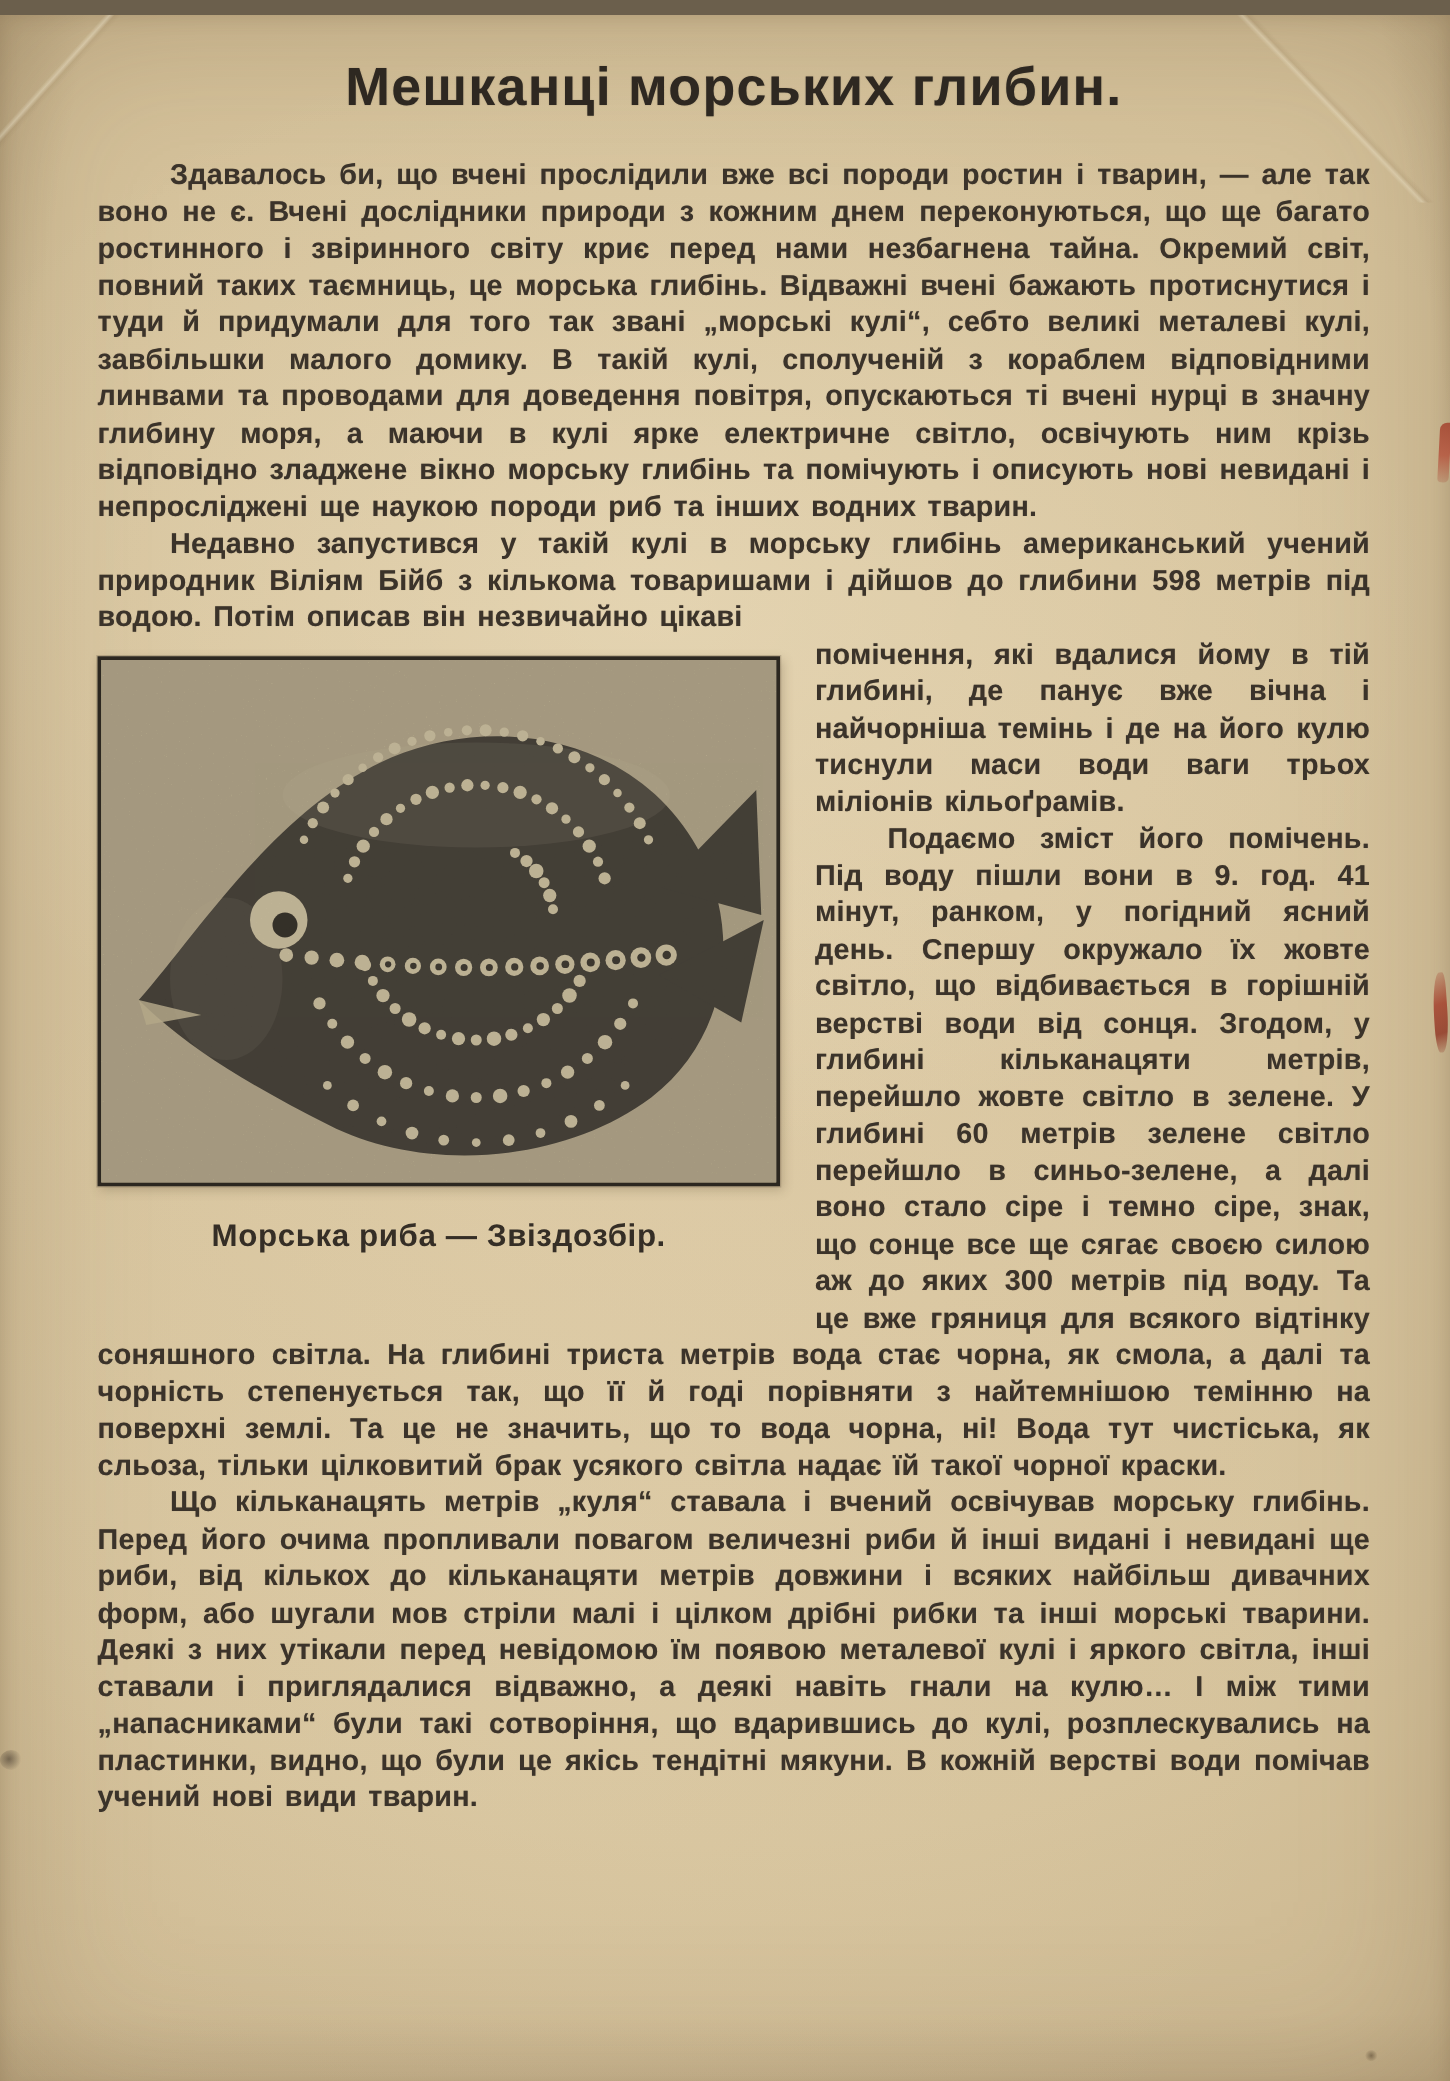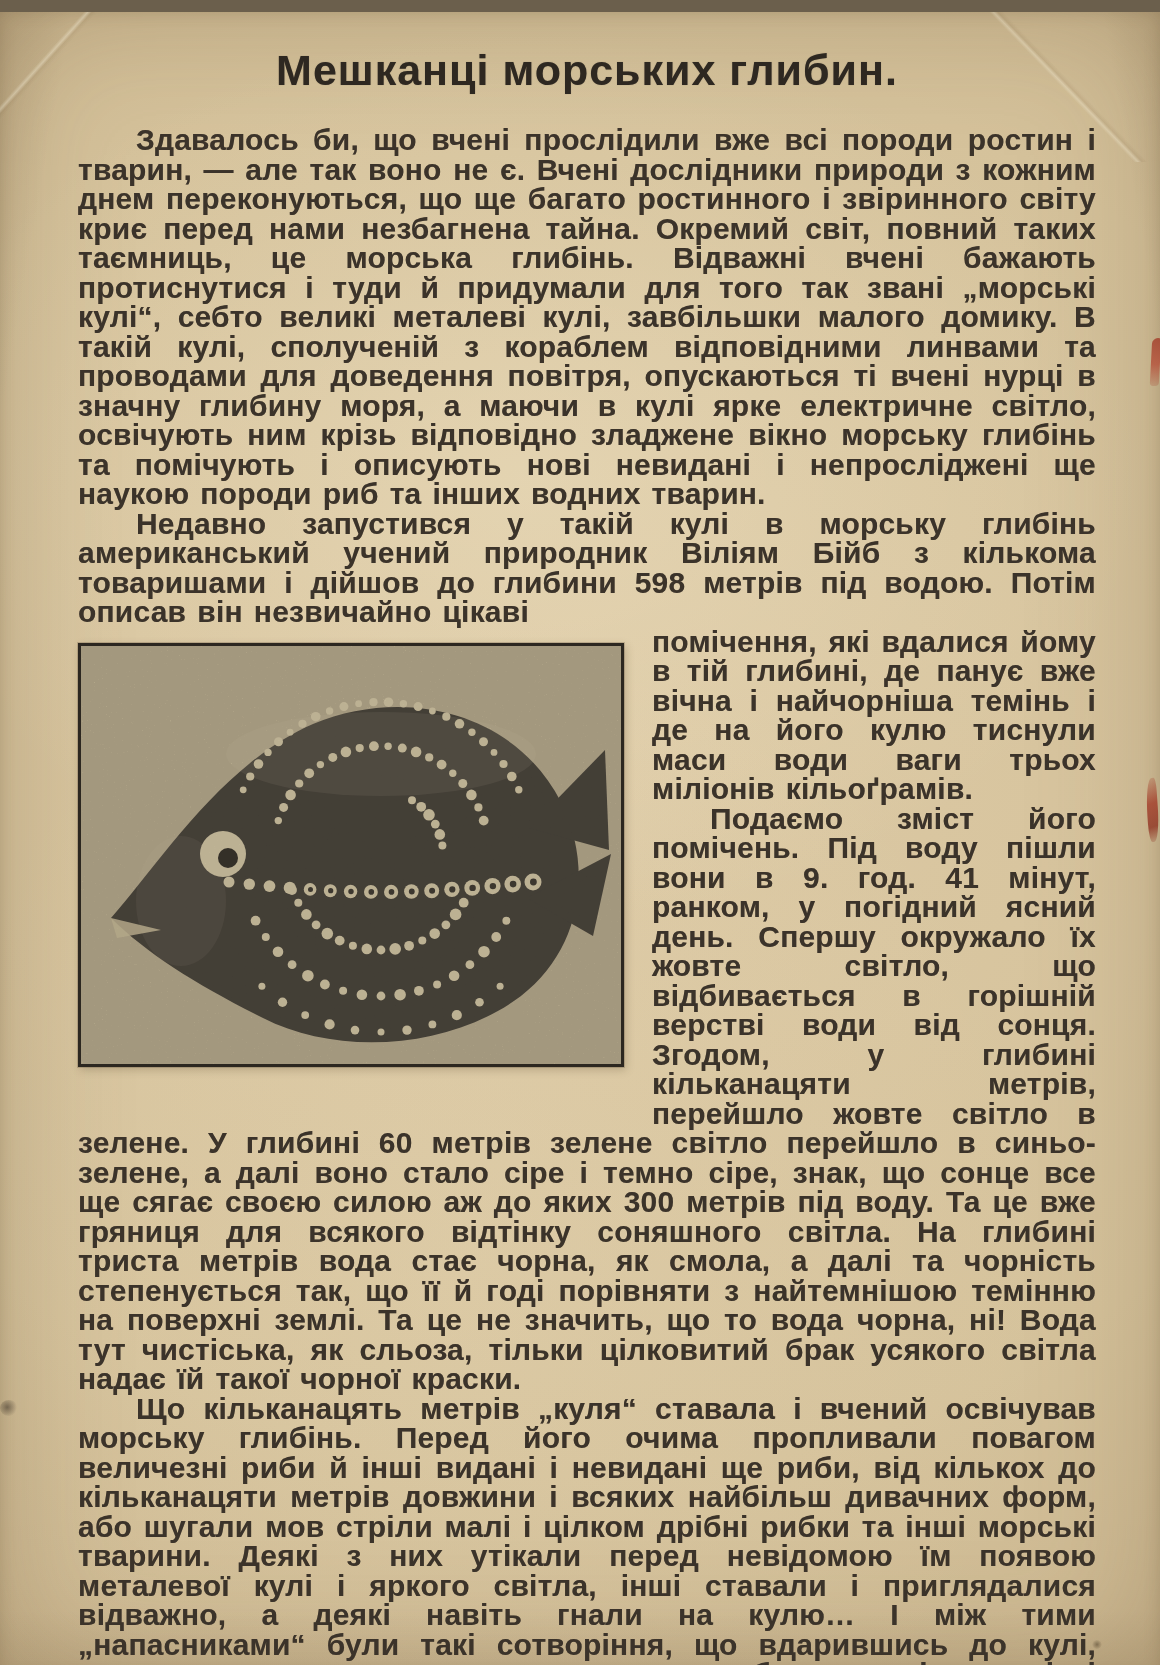--- a/index.html
+++ b/index.html
@@ -44,21 +44,21 @@
     margin:16px 0 30px 0;
     text-align:center;
     font-size:43px;
     font-weight:bold;
     letter-spacing:1px;
     color:#2e2821;
     text-shadow:0 0 1px rgba(46,40,33,.35);
   }
   .flow p{
     margin:0;
-    font-size:30px;
+    font-size:23px;
     font-weight:700;
     line-height:29.5px;
     text-align:justify;
     word-spacing:2.5px;
     letter-spacing:.2px;
     text-shadow:0 0 .6px rgba(59,51,42,.4);
   }
   .flow p.indent{text-indent:58px;}
   .flow p.cont{text-indent:0;}
 
@@ -250,20 +250,21 @@
               <circle cx="411.5" cy="240.1" r="8.1" fill="#cfc3a2"></circle>
               <circle cx="411.9" cy="240.1" r="3.2" fill="#35312a"></circle>
               <circle cx="431.7" cy="238.1" r="8.3" fill="#cfc3a2"></circle>
               <circle cx="432.1" cy="238.1" r="3.3" fill="#35312a"></circle>
               <circle cx="452.0" cy="236.0" r="8.5" fill="#cfc3a2"></circle>
               <circle cx="452.4" cy="236.0" r="3.4" fill="#35312a"></circle>
             </g>
 
           <rect x="0" y="0" width="540" height="418" filter="url(#grain)" opacity="0.16"></rect>
         </svg>
+        <figcaption>Морська риба — Звіздозбір.</figcaption>
       </figure>
 
       <p class="cont">помічення, які вдалися йому в тій глибині, де панує вже вічна і найчорніша темінь і де на його кулю тиснули маси води ваги трьох міліонів кільоґрамів.</p>
       <p class="indent">Подаємо зміст його помічень. Під воду пішли вони в 9. год. 41 мінут, ранком, у погідний ясний день. Спершу окружало їх жовте світло, що відбивається в горішній верстві води від сонця. Згодом, у глибині кільканацяти метрів, перейшло жовте світло в зелене. У глибині 60 метрів зелене світло перейшло в синьо-зелене, а далі воно стало сіре і темно сіре, знак, що сонце все ще сягає своєю силою аж до яких 300 метрів під воду. Та це вже гряниця для всякого відтінку соняшного світла. На глибині триста метрів вода стає чорна, як смола, а далі та чорність степенується так, що її й годі порівняти з найтемнішою темінню на поверхні землі. Та це не значить, що то вода чорна, ні! Вода тут чистіська, як сльоза, тільки цілковитий брак усякого світла надає їй такої чорної краски.</p>
       <p class="indent">Що кільканацять метрів „куля“ ставала і вчений освічував морську глибінь. Перед його очима пропливали повагом величезні риби й інші видані і невидані ще риби, від кількох до кільканацяти метрів довжини і всяких найбільш дивачних форм, або шугали мов стріли малі і цілком дрібні рибки та інші морські тварини. Деякі з них утікали перед невідомою їм появою металевої кулі і яркого світла, інші ставали і приглядалися відважно, а деякі навіть гнали на кулю… І між тими „напасниками“ були такі сотворіння, що вдарившись до кулі, розплескувались на пластинки, видно, що були це якісь тендітні мякуни. В кожній верстві води помічав учений нові види тварин.</p>
     </div>
   </div>
 </div>
 
 </body></html>

